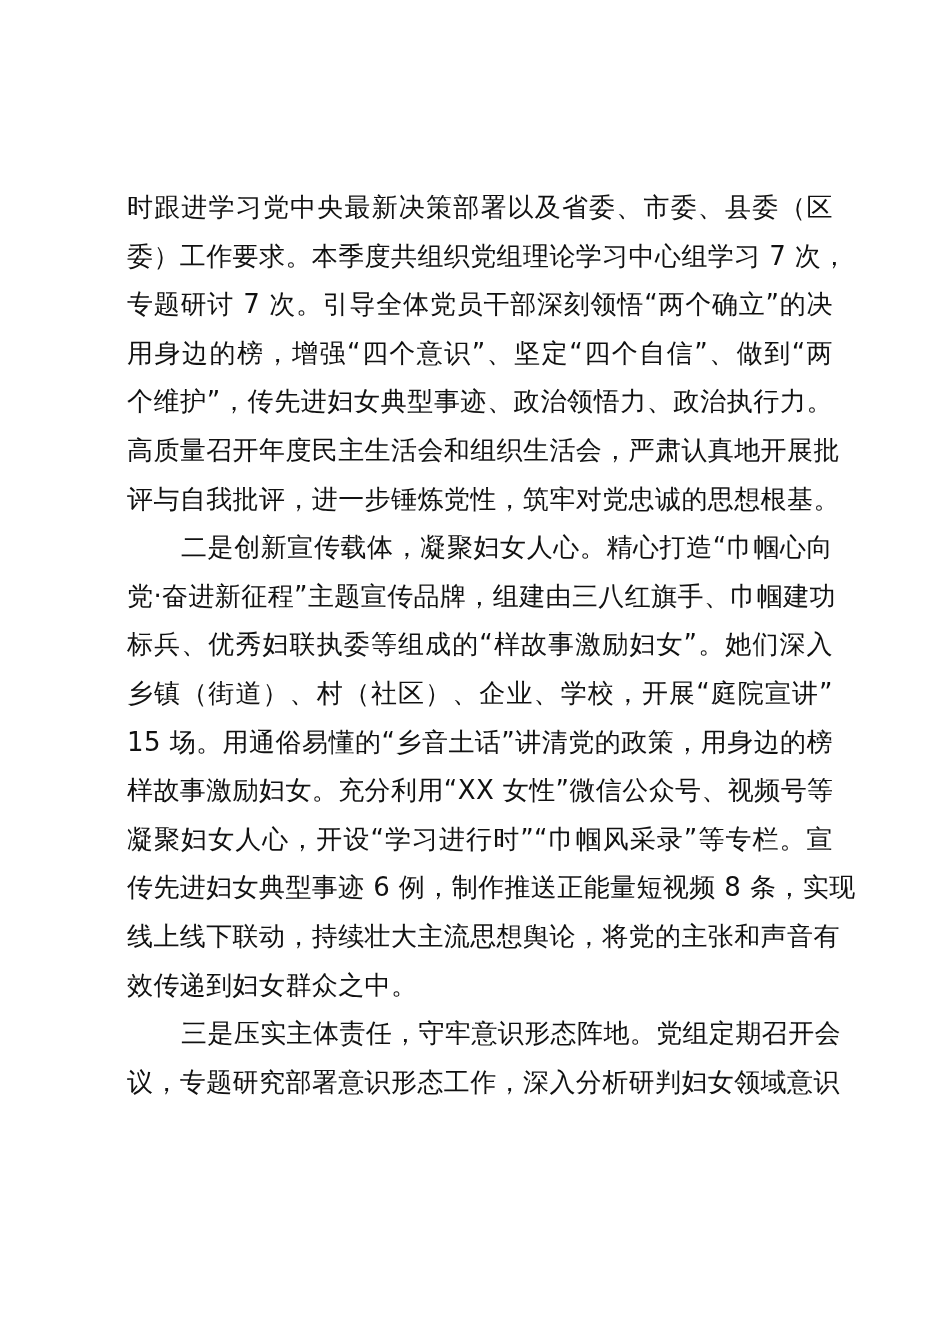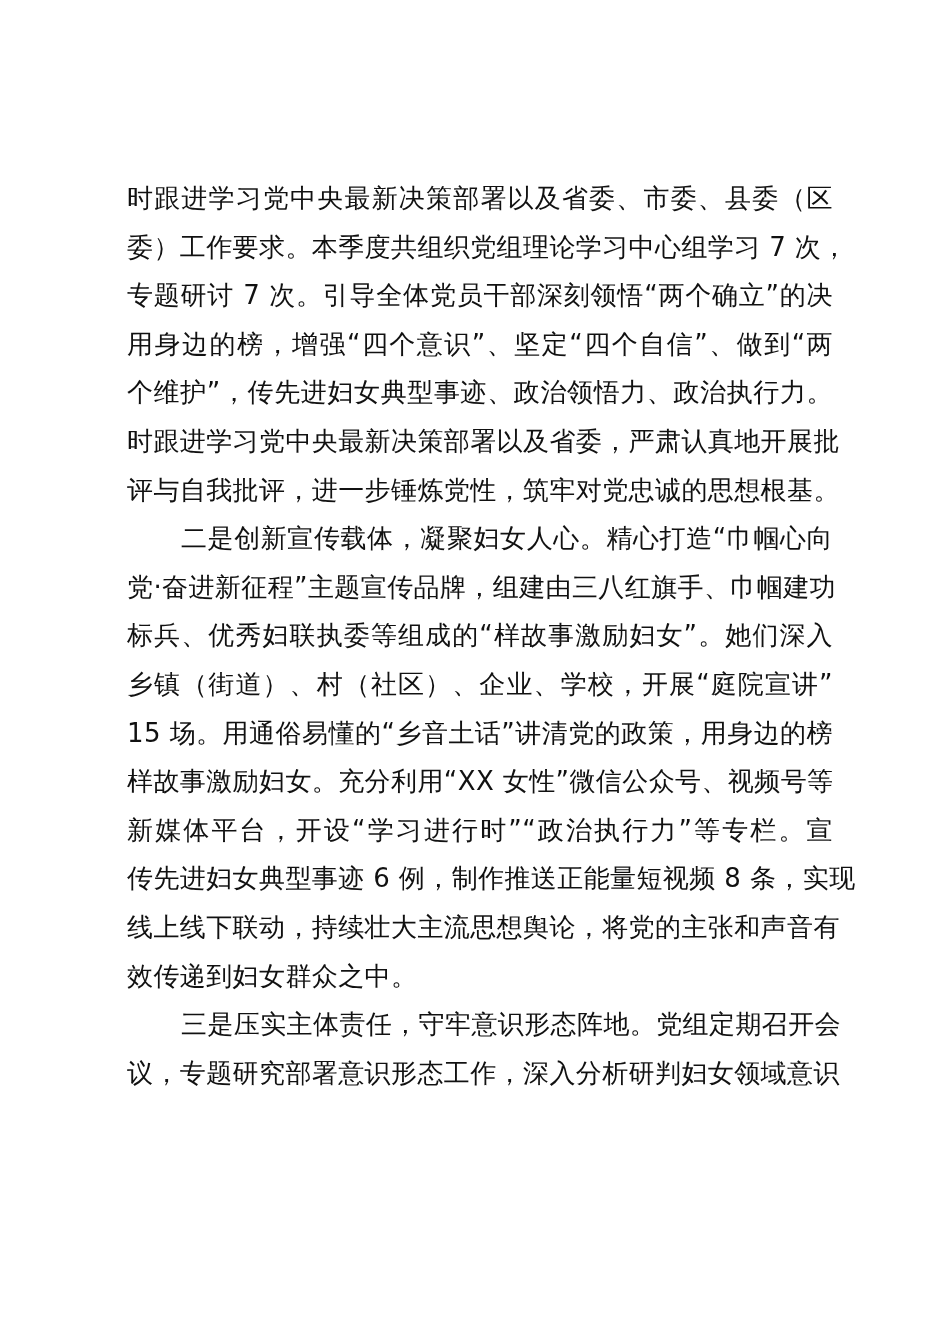--- a/index.html
+++ b/index.html
@@ -11,21 +11,21 @@
     width: 950px;
     height: 1344px;
     position: relative;
     overflow: hidden;
     font-family: "DejaVu Sans", "Liberation Sans", sans-serif;
     color: #111111;
   }
   .page {
     position: absolute;
     left: 127px;
-    top: 174px;
+    top: 183px;
     width: 706px;
   }
   .line {
     height: 48.6px;
     line-height: 48.6px;
     font-size: 26px;
     white-space: nowrap;
     letter-spacing: 0.4px;
     text-align: justify;
     text-align-last: justify;
@@ -41,31 +41,31 @@
 </head>
 <body>
 
 <div class="page">
   <div>
     <span class="line">时跟进学习党中央最新决策部署以及省委、市委、县委（区</span>
     <span class="line">委）工作要求。本季度共组织党组理论学习中心组学习 7 次，</span>
     <span class="line">专题研讨 7 次。引导全体党员干部深刻领悟“两个确立”的决</span>
     <span class="line">用身边的榜，增强“四个意识”、坚定“四个自信”、做到“两</span>
     <span class="line">个维护”，传先进妇女典型事迹、政治领悟力、政治执行力。</span>
-    <span class="line">时跟进学习党中央最新决策部署以及省委，严肃认真地开展批</span>
+    <span class="line">高质量召开年度民主生活会和组织生活会，严肃认真地开展批</span>
     <span class="line last">评与自我批评，进一步锤炼党性，筑牢对党忠诚的思想根基。</span>
   </div>
   <div>
     <span class="line indent">二是创新宣传载体，凝聚妇女人心。精心打造“巾帼心向</span>
     <span class="line">党·奋进新征程”主题宣传品牌，组建由三八红旗手、巾帼建功</span>
     <span class="line">标兵、优秀妇联执委等组成的“样故事激励妇女”。她们深入</span>
     <span class="line">乡镇（街道）、村（社区）、企业、学校，开展“庭院宣讲”</span>
     <span class="line">15 场。用通俗易懂的“乡音土话”讲清党的政策，用身边的榜</span>
     <span class="line">样故事激励妇女。充分利用“XX 女性”微信公众号、视频号等</span>
-    <span class="line">新媒体平台，开设“学习进行时”“政治执行力”等专栏。宣</span>
+    <span class="line">凝聚妇女人心，开设“学习进行时”“巾帼风采录”等专栏。宣</span>
     <span class="line">传先进妇女典型事迹 6 例，制作推送正能量短视频 8 条，实现</span>
     <span class="line">线上线下联动，持续壮大主流思想舆论，将党的主张和声音有</span>
     <span class="line last">效传递到妇女群众之中。</span>
   </div>
   <div>
     <span class="line indent">三是压实主体责任，守牢意识形态阵地。党组定期召开会</span>
     <span class="line">议，专题研究部署意识形态工作，深入分析研判妇女领域意识</span>
   </div>
 </div>
 

